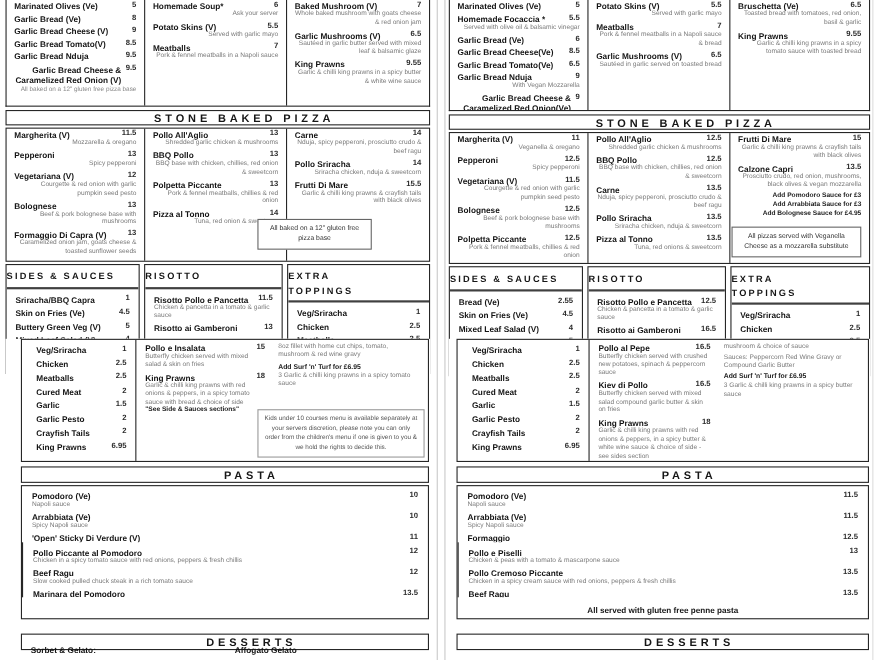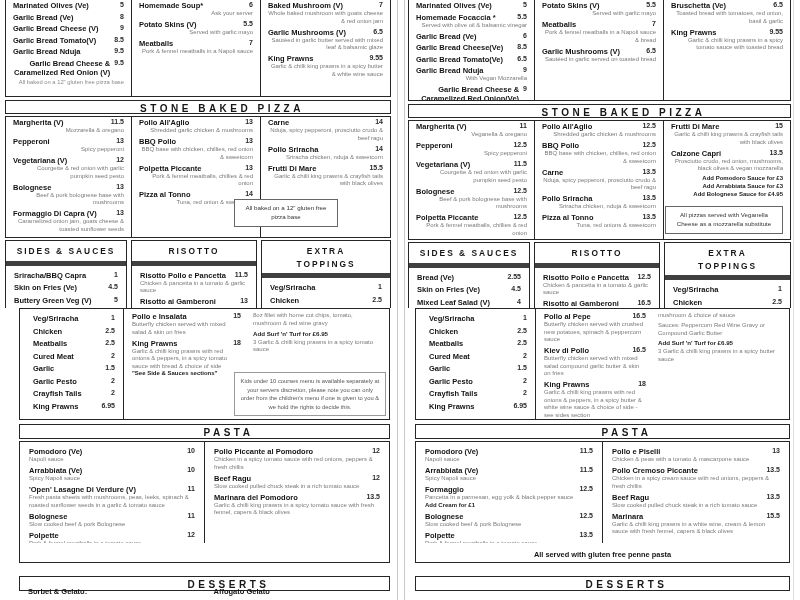--- a/index.html
+++ b/index.html
@@ -12,22 +12,22 @@
   .vline { position:absolute; top:0; bottom:0; width:1px; background:#c9c9c9; }
   .sec { position:absolute; border:1px solid #262626; background:#fff; }
   .noTop { border-top:none; }
   .cols { display:flex; height:100%; }
   .col { padding:1px 7px 2px 7px; overflow:hidden;text-align:right; }
   .col + .col { border-left:1px solid #262626; }
   .c1 { width:125px; } .c2 { width:129px; } .c3 { flex:1; }
   .banner { position:absolute; border:1px solid #262626; background:#fff; text-align:center;
     font-weight:bold; font-size:10px; letter-spacing:3.5px; padding-top:2px; color:#161616;padding-left:48px; }
   .mbox { border:1px solid #262626; background:#fff; height:100px; overflow:hidden; }
-  .hd { text-align:center; font-weight:bold; font-size:8.4px; letter-spacing:2px;
-    padding:4px 0 3px 0; border-bottom:5px solid #404040; white-space:pre-line; line-height:1.5; color:#161616; }
+  .hd { font-weight:bold; font-size:8.4px; letter-spacing:2px;
+    padding:4px 0 3px 0; border-bottom:2px solid #404040; white-space:pre-line; line-height:1.5; color:#161616; }
   .list { padding:5px 8px; }
   .it { margin-bottom:2.5px; }
   .r { display:flex; justify-content:space-between; align-items:flex-start; }
   .nm { font-weight:bold; font-size:7.5px; line-height:1.2; color:#131313; }
   .pr { font-size:7px; font-weight:bold; color:#2b2b2b; margin-left:4px; white-space:nowrap; }
   .ds { font-size:6px; color:#7a7a7a; line-height:1.25; }
   .ds2 { font-size:6px; color:#222; font-weight:bold; line-height:1.3; }
   .ds:empty,.ds2:empty { display:none; }
   .sub { font-size:5.8px; color:#8a8a8a; margin-top:1px; }
   .notebox { position:absolute; border:1px solid #666; background:#fff; text-align:center;
@@ -40,21 +40,21 @@
   .ovc1 { width:104px; border-right:1px solid #262626; padding:5px 8px 0 13px; }
   .ovc2 { width:122px; padding:3px 5px 0 8px; }
   .ovc3 { flex:1; padding:3px 8px 0 7px; }
   .frag { font-size:6px; color:#7a7a7a; line-height:1.3; margin-bottom:2px; }
   .fragb { font-size:6.2px; color:#1c1c1c; font-weight:bold; margin-bottom:2px; }
   .frag:empty { display:none; }
   .kids { position:absolute; right:3px; bottom:3px; width:152px; border:1px solid #9a9a9a;
     background:#fff; font-size:5.8px; color:#555; text-align:center; padding:4px 5px; line-height:1.45; }
   .pastaban { top:116px; height:15px; }
   .pastasec { position:absolute; top:133px; height:122px; border:1px solid #262626; background:#fff; }
-  .pastasec .cols { height:101px; }
+  .pastasec .cols { height:101px;flex-direction:column; }
   .pcol { flex:1; padding:5px 9px 0 9px; overflow:hidden; }
   .pcol + .pcol { border-left:1px solid #262626; }
   .pfoot { position:absolute; left:0; right:0; bottom:3px; text-align:center;
     font-size:7.4px; font-weight:bold; color:#161616; }
   .dessban { top:268px; height:15px; }
   .dessrow { position:absolute; top:276px; display:flex; }
   .dessrow .it { flex:1; padding:3px 9px 0 9px; }
 </style>
 </head>
 <body>
@@ -498,21 +498,21 @@
     <div class="r">
       <span class="nm">Arrabbiata (Ve)</span>
       <span class="pr">10</span>
     </div>
     <div class="ds">Spicy Napoli sauce</div>
 
   </div>
 
   <div class="it">
     <div class="r">
-      <span class="nm">'Open' Lasagne Di Verdure (V)</span>
+      <span class="nm">'Open' Sticky Di Verdure (V)</span>
       <span class="pr">11</span>
     </div>
     <div class="ds">Fresh pasta sheets with mushrooms, peas, leeks, spinach &amp; roasted sunflower seeds in a garlic &amp; tomato sauce</div>
 
   </div>
 
   <div class="it">
     <div class="r">
       <span class="nm">Bolognese</span>
       <span class="pr">11</span>

